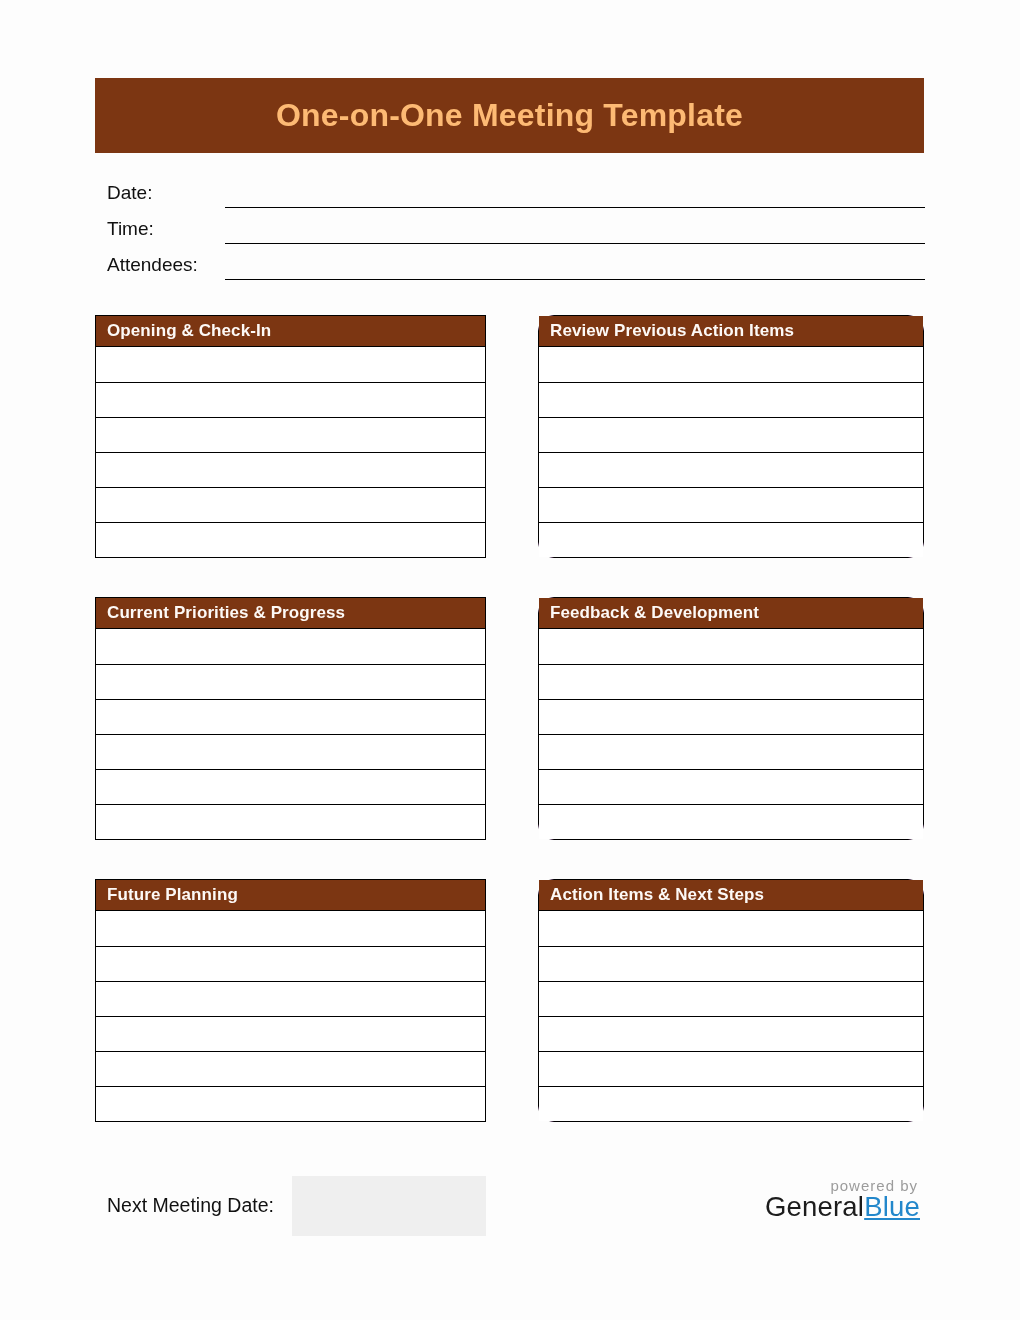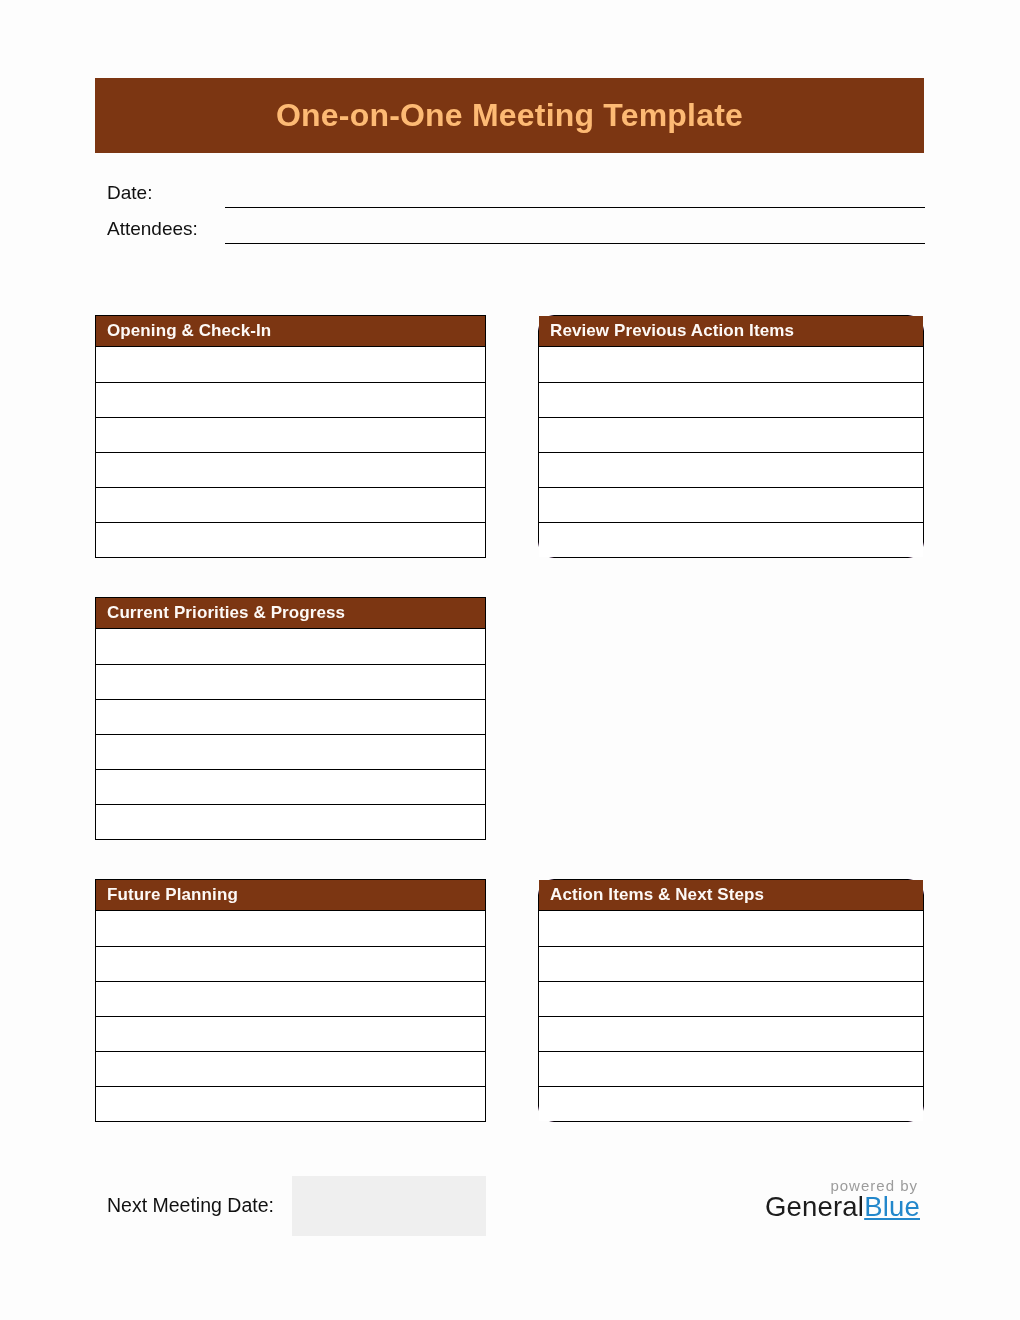--- a/index.html
+++ b/index.html
@@ -75,20 +75,24 @@
 <div class="banner">
   <h1>One-on-One Meeting Template</h1>
 </div>
 
 <div class="meta">
   <div class="meta-row">
     <div class="meta-label">Date:</div>
     <div class="meta-line"></div>
   </div>
   <div class="meta-row">
+    <div class="meta-label">Time:</div>
+    <div class="meta-line"></div>
+  </div>
+  <div class="meta-row">
     <div class="meta-label">Attendees:</div>
     <div class="meta-line"></div>
   </div>
 </div>
 
 <div class="sections">
   <div class="section-row">
       <div class="section col-left">
         <div class="section-header">
           <span>Opening &amp; Check-In</span>
@@ -109,20 +113,31 @@
         <div class="sec-row"></div>
         <div class="sec-row"></div>
         <div class="sec-row"></div>
         <div class="sec-row"></div>
       </div>
     </div>
   <div class="section-row">
       <div class="section col-left">
         <div class="section-header">
           <span>Current Priorities &amp; Progress</span>
+        </div>
+        <div class="sec-row"></div>
+        <div class="sec-row"></div>
+        <div class="sec-row"></div>
+        <div class="sec-row"></div>
+        <div class="sec-row"></div>
+        <div class="sec-row"></div>
+      </div>
+      <div class="section col-right">
+        <div class="section-header">
+          <span>Feedback &amp; Development</span>
         </div>
         <div class="sec-row"></div>
         <div class="sec-row"></div>
         <div class="sec-row"></div>
         <div class="sec-row"></div>
         <div class="sec-row"></div>
         <div class="sec-row"></div>
       </div>
     </div>
   <div class="section-row">

